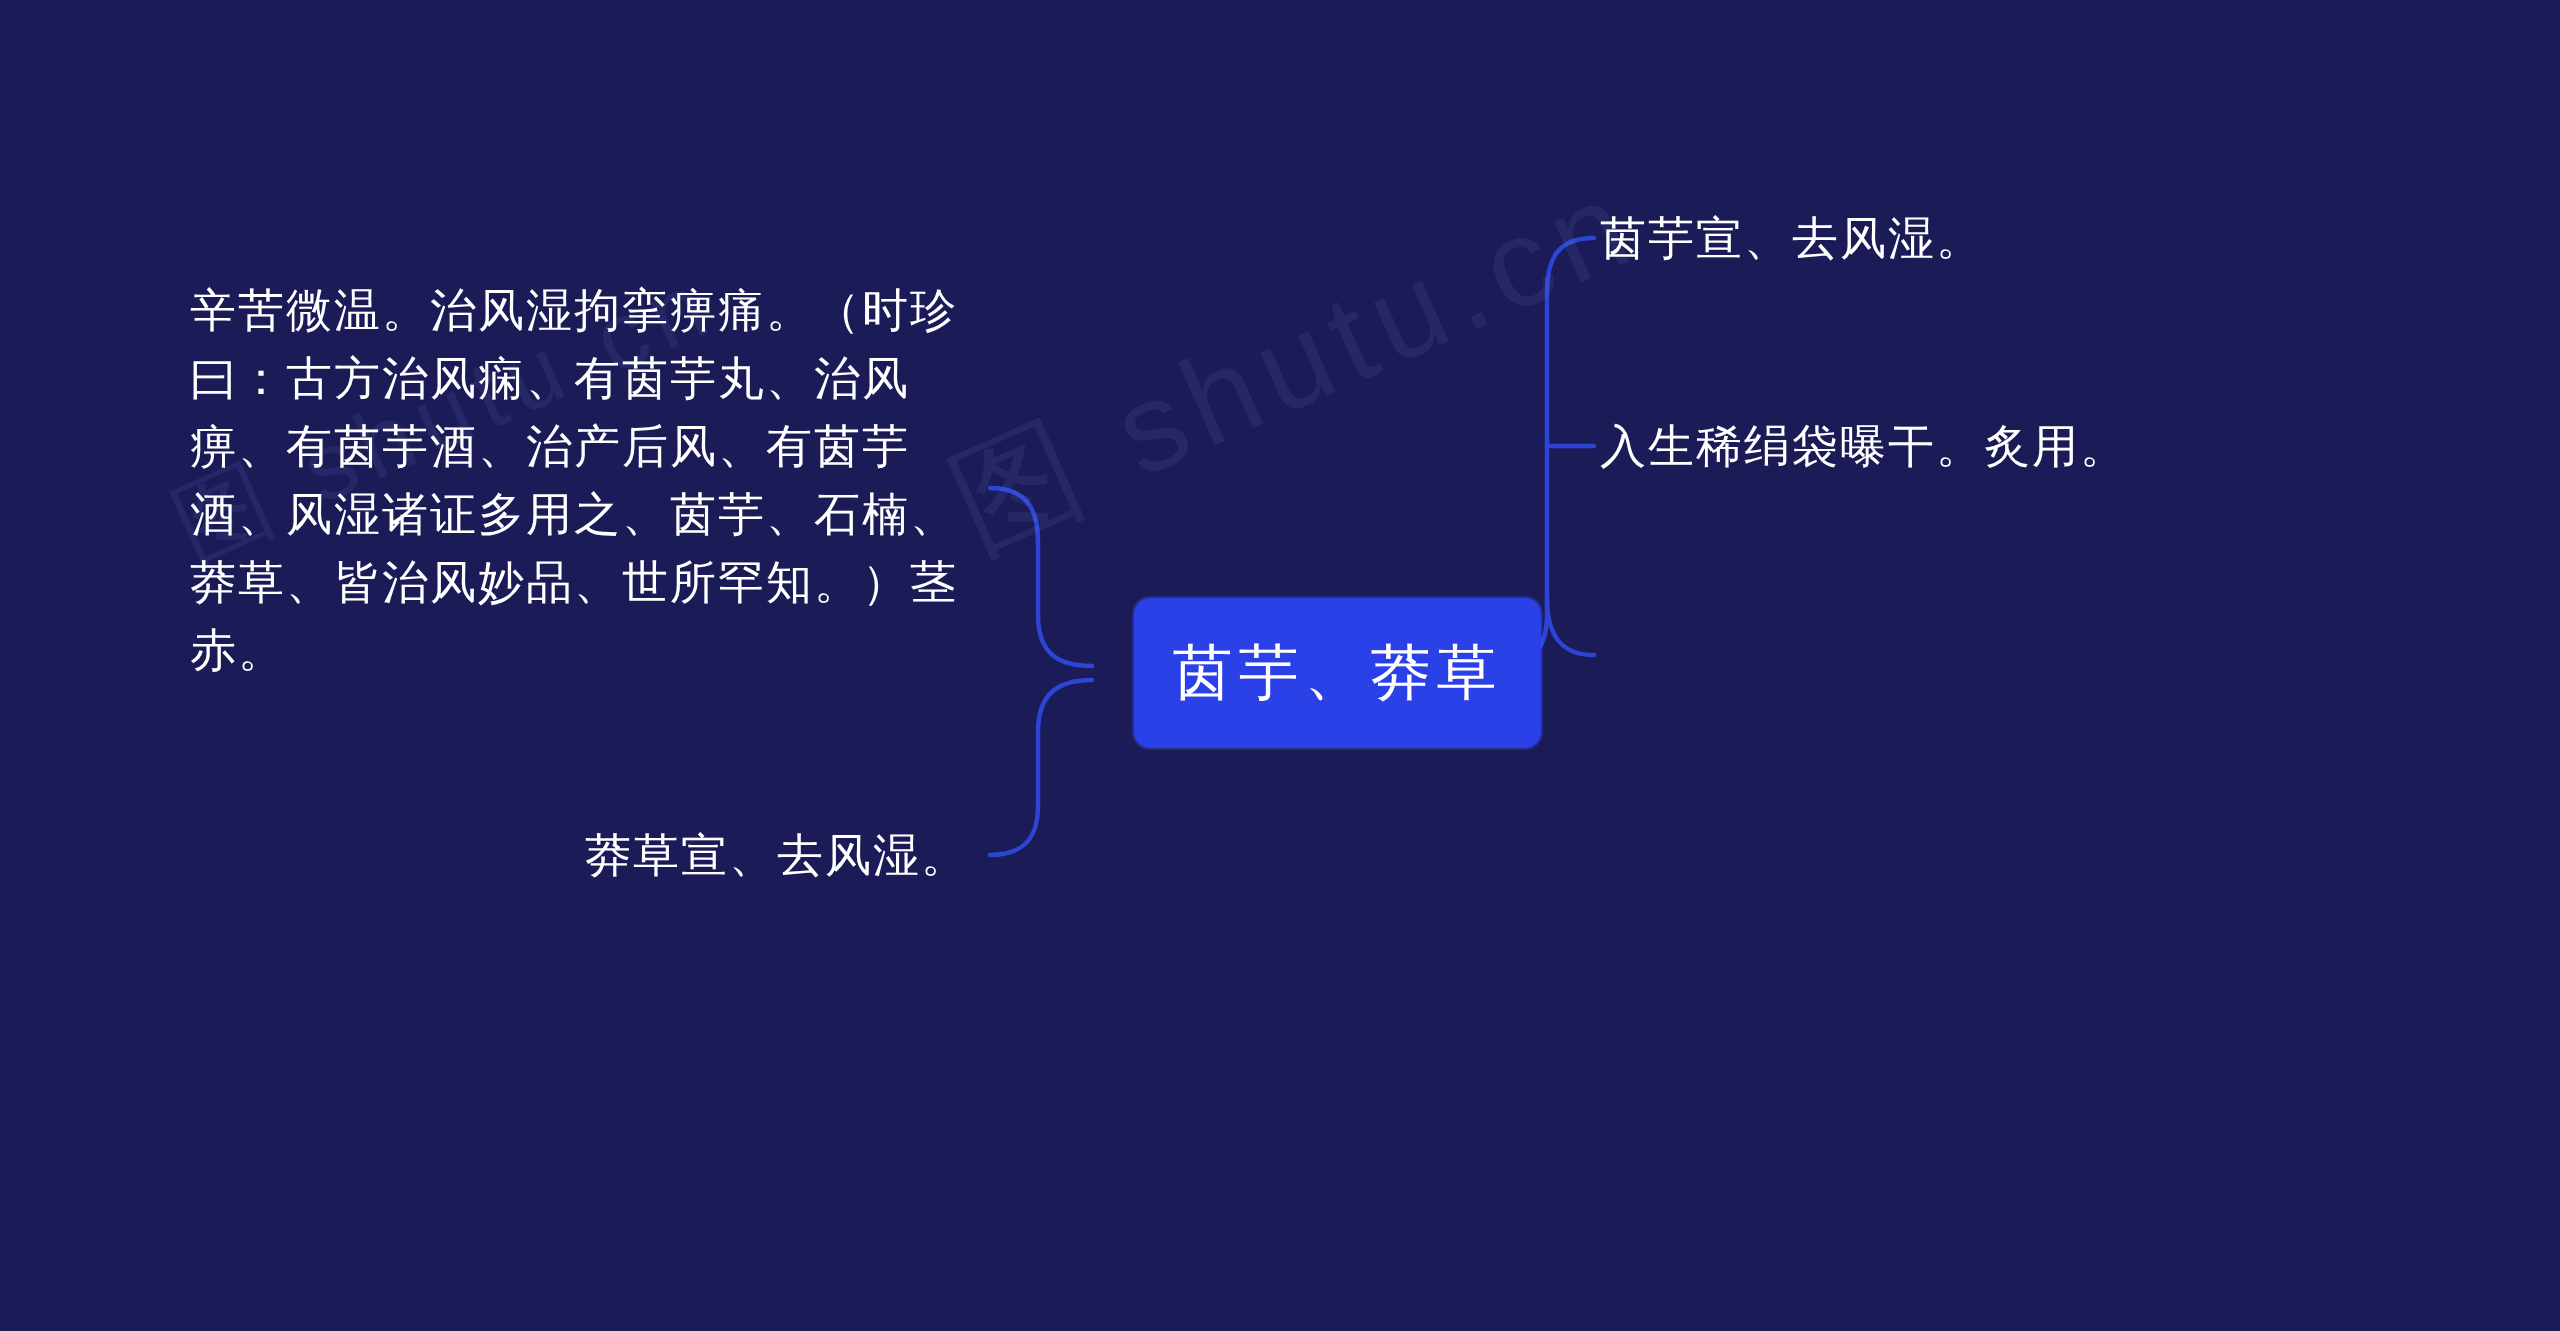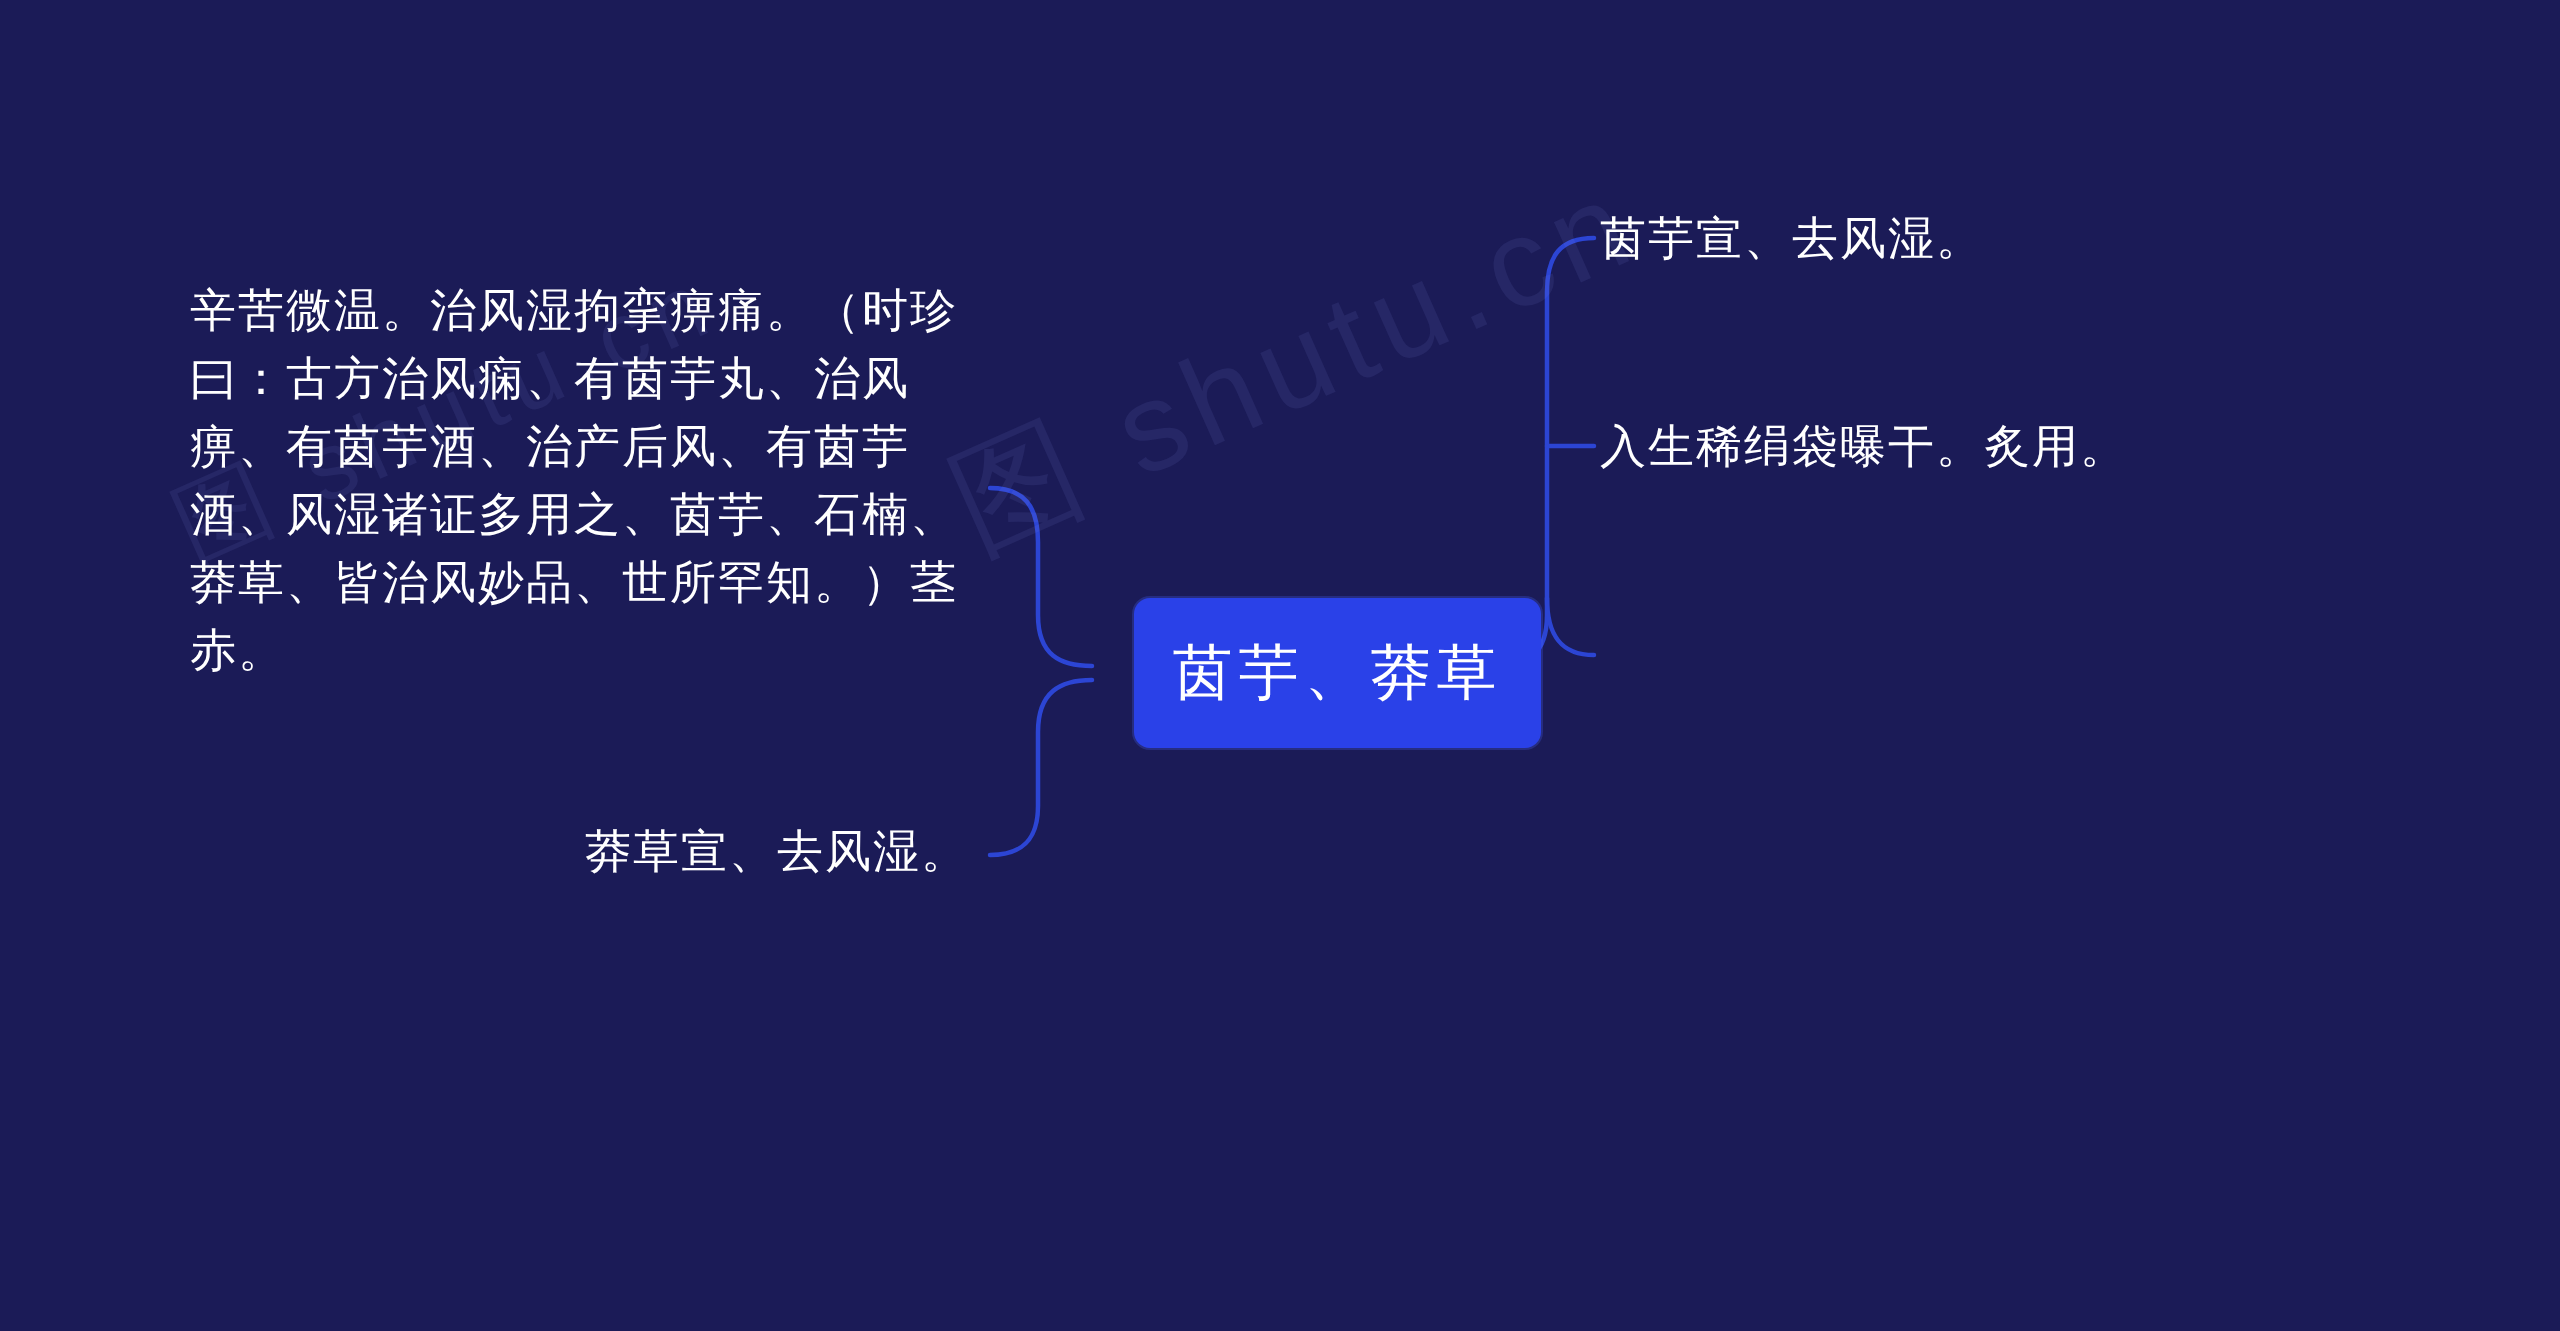--- a/index.html
+++ b/index.html
@@ -48,21 +48,21 @@
     transform: rotate(-24deg);
     transform-origin: left center;
     white-space: nowrap;
     pointer-events: none;
     font-size: 110px;
     letter-spacing: 10px;
   }
   #wm-1 { left: 180px; top: 470px; font-size: 95px; }
   #wm-2 { left: 960px; top: 430px; font-size: 125px; }
   #left-main  { left: 190px;  top: 276px; width: 790px; }
-  #left-sub   { left: 585px;  top: 821px; font-family: Liberation Mono, monospace; }
+  #left-sub   { left: 585px;  top: 821px; }
   #right-1    { left: 1600px; top: 204px; }
   #right-2    { left: 1600px; top: 412px; }
   #right-3    { left: 1600px; top: 604px; width: 805px; }
 </style>
 </head>
 <body>
 
 <div class="canvas">
 
   <svg class="edges" viewBox="0 0 2560 1331" xmlns="http://www.w3.org/2000/svg">

